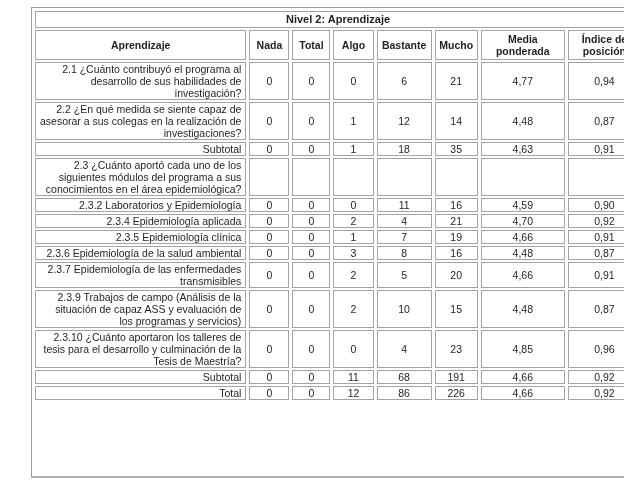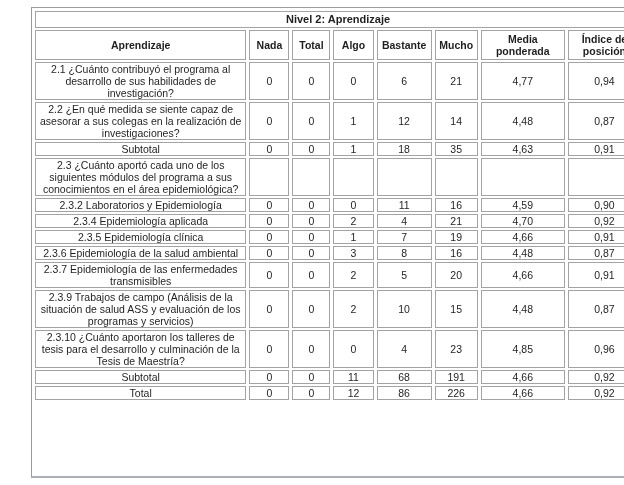--- a/index.html
+++ b/index.html
@@ -35,21 +35,21 @@
   }
   .title-cell{
     font-weight:bold;text-align:center;vertical-align:middle;
     padding:1px 2px;line-height:13px;font-size:11px;
   }
   .header-cell{
     font-weight:bold;text-align:center;vertical-align:middle;
     padding:2px 2px;line-height:12px;
   }
   .indicator-cell{
-    text-align:center;vertical-align:middle;padding:0 4px;
+    text-align:right;vertical-align:middle;padding:0 4px;
   }
   .value-cell{
     text-align:center;vertical-align:middle;padding:0 2px;
   }
 </style>
 </head>
 <body>
 
 <div class="page">
   <div class="table-frame">
@@ -164,21 +164,21 @@
             <td class="indicator-cell">2.3.7 Epidemiología de las enfermedades transmisibles</td>
             <td class="value-cell">0</td>
             <td class="value-cell">0</td>
             <td class="value-cell">2</td>
             <td class="value-cell">5</td>
             <td class="value-cell">20</td>
             <td class="value-cell">4,66</td>
             <td class="value-cell">0,91</td>
           </tr>
           <tr>
-            <td class="indicator-cell">2.3.9 Trabajos de campo (Análisis de la situación de salud ASS y evaluación de los programas y servicios)</td>
+            <td class="indicator-cell">2.3.9 Trabajos de campo (Análisis de la situación de capaz ASS y evaluación de los programas y servicios)</td>
             <td class="value-cell">0</td>
             <td class="value-cell">0</td>
             <td class="value-cell">2</td>
             <td class="value-cell">10</td>
             <td class="value-cell">15</td>
             <td class="value-cell">4,48</td>
             <td class="value-cell">0,87</td>
           </tr>
           <tr>
             <td class="indicator-cell">2.3.10 ¿Cuánto aportaron los talleres de tesis para el desarrollo y culminación de la Tesis de Maestría?</td>

